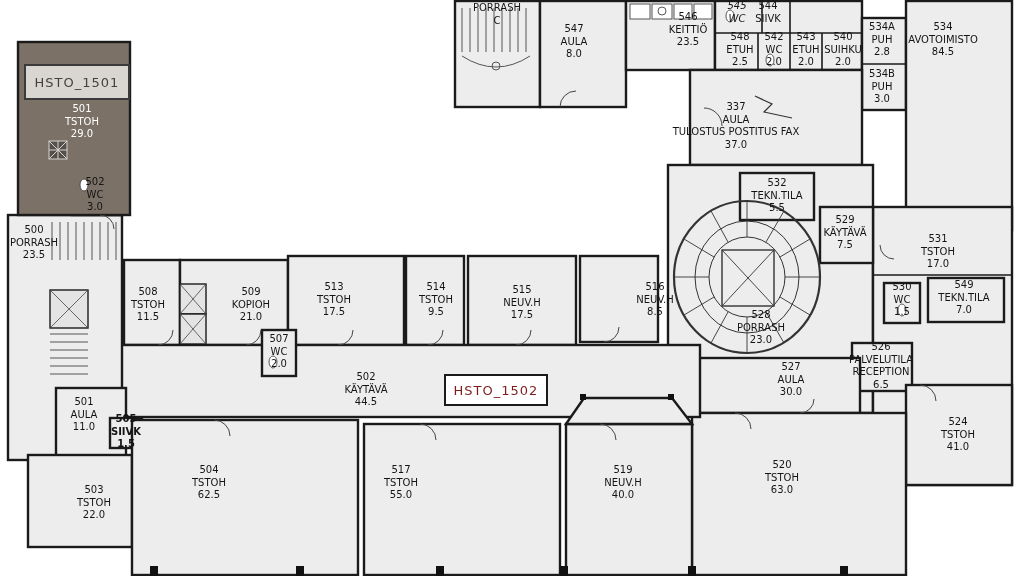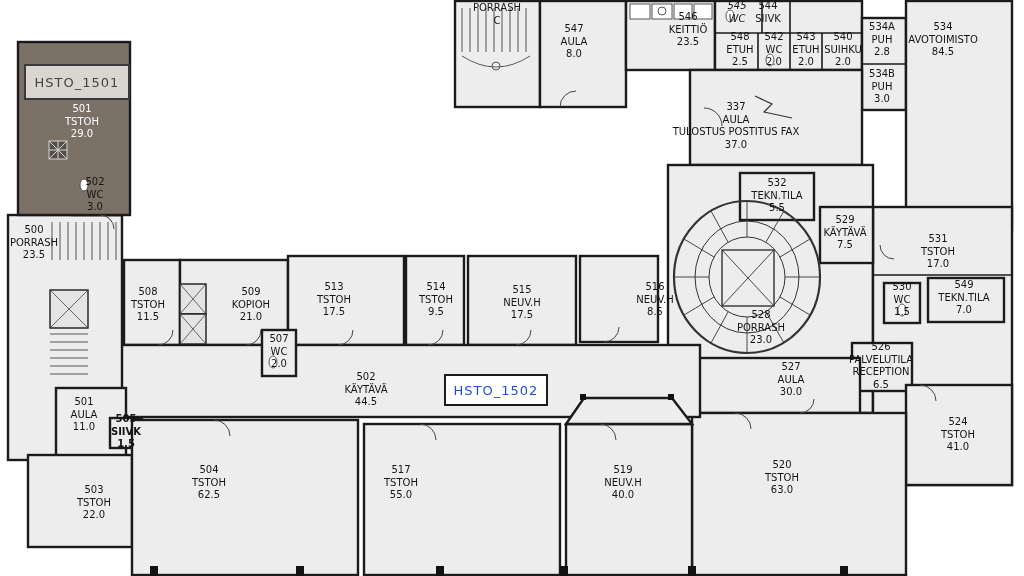--- a/index.html
+++ b/index.html
@@ -17,21 +17,21 @@
   .unit-box {
     position:absolute; display:flex; align-items:center; justify-content:center;
     font-size:13px; letter-spacing:1px; color:#45413a;
   }
   .unit-1501 {
     left:24px; top:64px; width:102px; height:32px;
     background:#d9d6d2; border:2px solid #3a3a3a;
   }
   .unit-1502 {
     left:444px; top:374px; width:100px; height:28px;
-    background:#ffffff; border:2px solid #1b1b1b; color:#1d4ed8;
+    background:#ffffff; border:2px solid #1b1b1b; color:#7f1d1d;
   }
 </style>
 </head>
 <body>
 
 <div id="plan">
 
   <svg width="1024" height="576" viewBox="0 0 1024 576" xmlns="http://www.w3.org/2000/svg">
 
     <g fill="#ededed" stroke="#1b1b1b" stroke-width="2.4">

